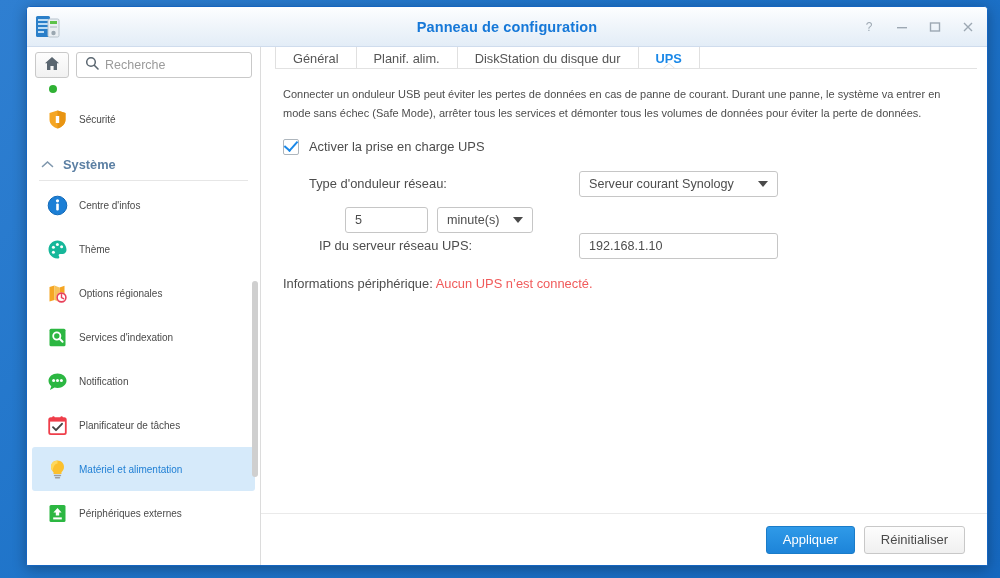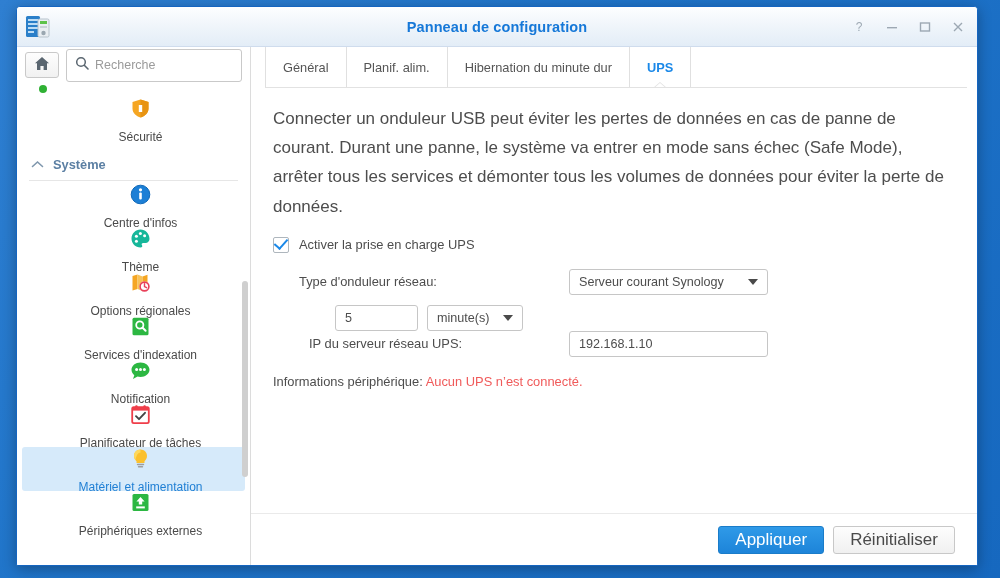--- a/index.html
+++ b/index.html
@@ -7,21 +7,21 @@
     width: 1000px; height: 578px; overflow: hidden;
     font-family: "Liberation Sans", sans-serif;
   }
   body {
     background: linear-gradient(135deg, #2f7fd1 0%, #1f74c9 40%, #1668bf 100%);
   }
 
   
   #window {
     position: absolute;
-    left: 16px; top: 6px;
+    left: 26px; top: 6px;
     width: 962px; height: 560px;
     background: #ffffff;
     border: 1px solid #1565c0;
     border-radius: 4px 4px 2px 2px;
     box-shadow: 0 3px 14px rgba(0,0,0,0.30);
     overflow: hidden;
     display: flex; flex-direction: column;
   }
 
   
@@ -67,21 +67,21 @@
     background: #ffffff;
   }
   #home-btn {
     width: 34px; height: 26px; flex: none;
     border: 1px solid #c9c9c9; border-radius: 3px;
     background: linear-gradient(to bottom,#fdfdfd,#f1f1f1);
     display: flex; align-items: center; justify-content: center;
     cursor: pointer;
   }
   #search-box {
-    flex: 1; height: 33px;
+    flex: 1; height: 26px;
     border: 1px solid #c9c9c9; border-radius: 3px;
     background: #fff;
     display: flex; align-items: center; gap: 6px;
     padding: 0 8px;
     cursor: text;
   }
   #search-placeholder { font-size: 12.5px; color: #9b9b9b; }
 
   #sb-scroll {
     flex: 1; overflow: hidden; position: relative;
@@ -101,21 +101,21 @@
   .green-dot {
     width: 8px; height: 8px; border-radius: 50%;
     background: #2fb134; display: inline-block;
     position: absolute; left: 22px; top: 2px;
   }
 
   .sb-item {
     height: 44px; display: flex; align-items: center;
     gap: 11px; padding-left: 14px; margin: 0 5px;
     border-radius: 3px; cursor: pointer;
-    font-size: 12px; color: #4a4a4a; flex-direction: column;
+    font-size: 10px; color: #4a4a4a;
   }
   .sb-item.active { background: #d6eafa; color: #1f7fd4; }
   .sb-ico { width: 22px; height: 22px; flex: none;
             display: flex; align-items: center; justify-content: center; }
 
   .sb-group {
     display: flex; align-items: center; gap: 9px;
     padding: 14px 0 7px 14px; cursor: pointer;
   }
   .sb-group-label { font-size: 12.8px; font-weight: bold; color: #5b7fa3; text-align: right; }
@@ -126,21 +126,21 @@
     width: 6px; height: 196px;
     background: #cfcfcf; border-radius: 3px;
     cursor: pointer;
   }
 
   
   #content { flex: 1; display: flex; flex-direction: column; min-width: 0;
              background: #fff; }
 
   #tabbar {
-    height: 41px; flex: none; position: relative;
+    height: 22px; flex: none; position: relative;
     display: flex; align-items: stretch;
     padding-left: 14px;
   }
   .tab {
     display: flex; align-items: center; padding: 0 17px;
     font-size: 12.8px; color: #555; cursor: pointer;
     border-right: 1px solid #e0e0e0; position: relative;
   }
   .tab:first-child { border-left: 1px solid #e0e0e0; }
   .tab.active { color: #1a88e8; font-weight: bold; }
@@ -156,21 +156,21 @@
     border-bottom: 6px solid #ffffff;
     filter: drop-shadow(0 -1px 0 #e2e2e2);
   }
 
   #pane {
     flex: 1; min-height: 0; overflow: hidden;
     padding: 16px 22px 0 22px;
     position: relative;
   }
   #desc {
-    font-size: 17px; color: #4d4d4d; line-height: 1.72;
+    font-size: 11px; color: #4d4d4d; line-height: 1.72;
     max-width: 672px;
   }
 
   #form { margin-top: 16px; }
   .row { display: flex; align-items: center; }
 
   .cb {
     width: 16px; height: 16px; flex: none;
     border: 1px solid #aeb6bd; border-radius: 2px;
     background: #fff; position: relative; cursor: pointer;
@@ -212,21 +212,21 @@
   
   #footer {
     flex: none; height: 52px;
     border-top: 1px solid #eaeaea;
     display: flex; align-items: center; justify-content: flex-end;
     gap: 9px; padding: 0 22px;
     background: #fff;
   }
   .btn {
     height: 28px; min-width: 88px; padding: 0 16px;
-    border-radius: 3px; font-size: 17px;
+    border-radius: 3px; font-size: 13px;
     display: flex; align-items: center; justify-content: center;
     cursor: pointer; border: 1px solid transparent;
   }
   .btn.primary {
     background: linear-gradient(to bottom,#2f9ae8,#1d84d9);
     border-color: #1a7cc9; color: #fff;
   }
   .btn.secondary {
     background: linear-gradient(to bottom,#fdfdfd,#f0f0f0);
     border-color: #c8c8c8; color: #4a4a4a;
@@ -437,21 +437,21 @@
     <div id="content">
 
       <div id="tabbar">
         <div class="tab">
           <span>Général</span>
         </div>
         <div class="tab">
           <span>Planif. alim.</span>
         </div>
         <div class="tab">
-          <span>Hibernation du minute dur</span>
+          <span>DiskStation du disque dur</span>
         </div>
         <div class="tab active">
           <span>UPS</span>
           <span class="tab-arrow"></span>
         </div>
         <div id="tab-underline"></div>
       </div>
 
       <div id="pane">
 

